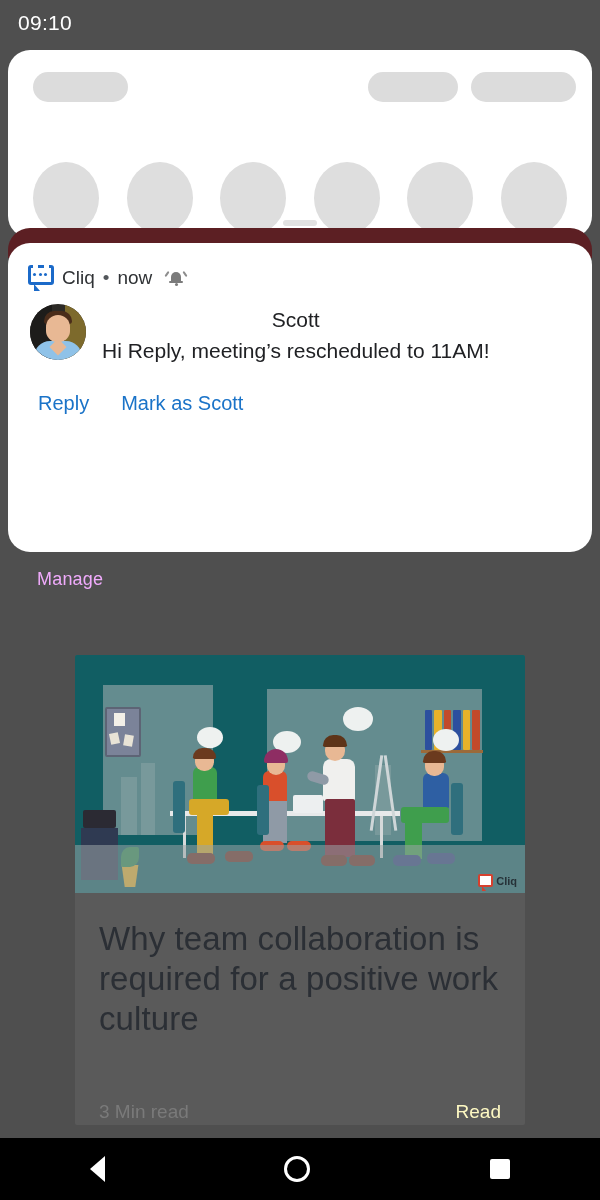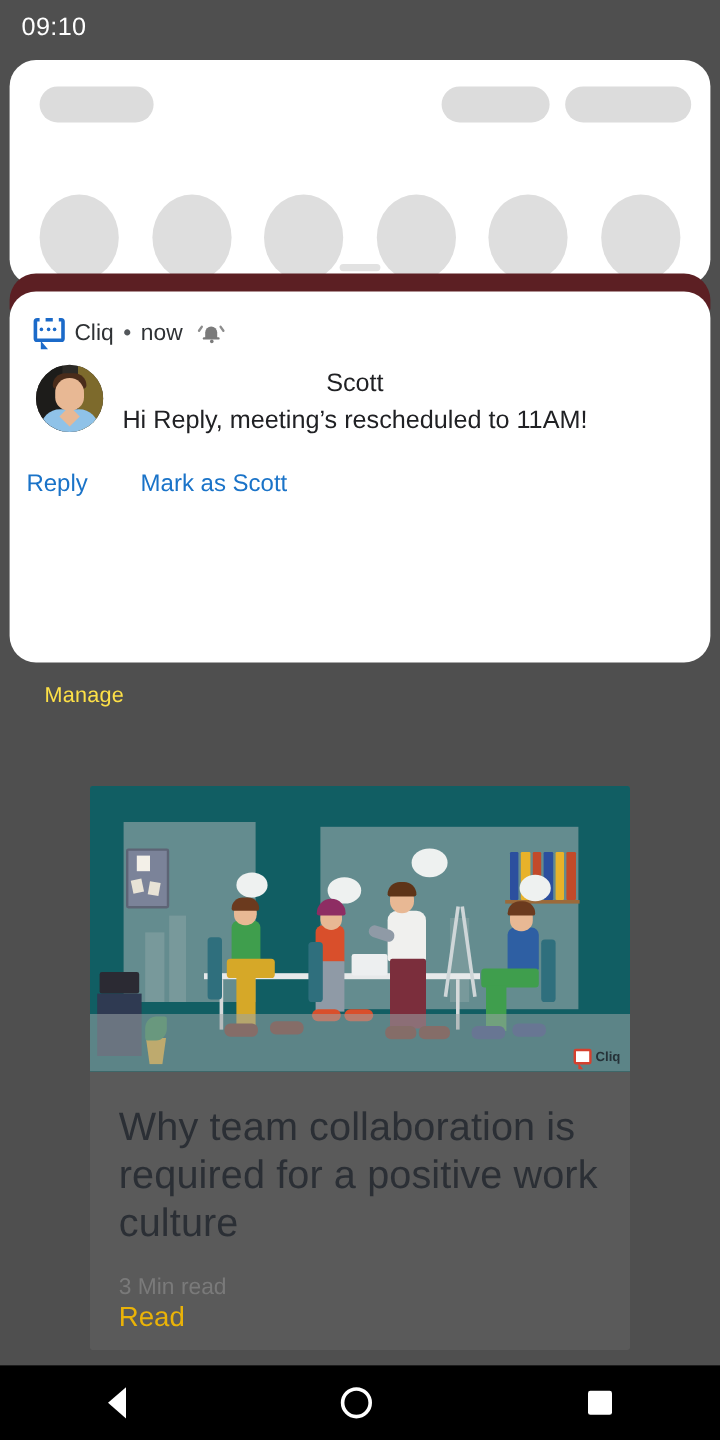--- a/index.html
+++ b/index.html
@@ -13,43 +13,42 @@
 
   
   .app-layer {
     position:absolute; left:0; top:0; width:600px; height:1138px;
     background:#4f4f4f; overflow:hidden;
   }
   .manage-row {
     position:absolute; left:0; top:550px; width:600px; height:58px;
     display:flex; align-items:center; padding-left:37px;
   }
-  .manage-text { color:#fde047; font-size:18px; font-weight:500; letter-spacing:.2px;text-align:center; }
+  .manage-text { color:#f0abfc; font-size:18px; font-weight:500; letter-spacing:.2px;text-align:center; }
 
   .article-card {
     position:absolute; left:75px; top:655px; width:450px; height:470px;
     background:#5a5a5a; border-radius:2px; overflow:hidden;
   }
   .article-img {
     position:relative; width:450px; height:238px; overflow:hidden;
     background:#115e63;
   }
   .article-body { padding:26px 24px 0 24px; }
   .article-title {
     color:#2b2f35; font-size:33px; line-height:40px; font-weight:400;
     letter-spacing:.1px;
   }
   .article-foot {
-    position:absolute; left:0; bottom:14px; width:450px;
-    display:flex; justify-content:space-between; align-items:flex-start;
+    position:absolute; left:0; bottom:2px; width:450px;
+    display:flex; justify-content:space-between; align-items:flex-end;
     padding:0 24px;
-    flex-direction:column;
   }
   .read-time { color:#7a7a7a; font-size:19px; }
-  .read-link { color:#eab308; font-size:23px; font-weight:500; }
+  .read-link { color:#fef9c3; font-size:19px; font-weight:500; }
 
   
   .wall-panel { position:absolute; background:#a9b3b5; opacity:.55; }
   .person { position:absolute; }
   .floor {
     position:absolute; left:0; bottom:0; width:100%; height:48px;
     background:#9aa4a6; opacity:.55;
   }
   .skyline { position:absolute; background:#9fb1b3; opacity:.35; }
   .bubble {
@@ -194,21 +193,21 @@
   }
   .thumb .palm {
     position:absolute; left:8px; top:6px; width:18px; height:15px;
     background:#f0bc84; border-radius:3px 7px 7px 3px;
   }
   .thumb .up {
     position:absolute; left:10px; top:0px; width:8px; height:10px;
     background:#f0bc84; border-radius:4px 4px 0 0;
   }
 
-  .actions { display:flex; gap:44px; padding:26px 0 0 14px; }
+  .actions { display:flex; gap:32px; padding:26px 0 0 30px; }
   .action-link { color:#1a73c8; font-size:20px; font-weight:500; }
 
   
   .navbar {
     position:absolute; left:0; bottom:0; width:600px; height:62px;
     background:#000; display:flex; align-items:center;
     justify-content:space-around; z-index:40;
   }
   .nav-back {
     width:0; height:0; border-right:15px solid #fff;

